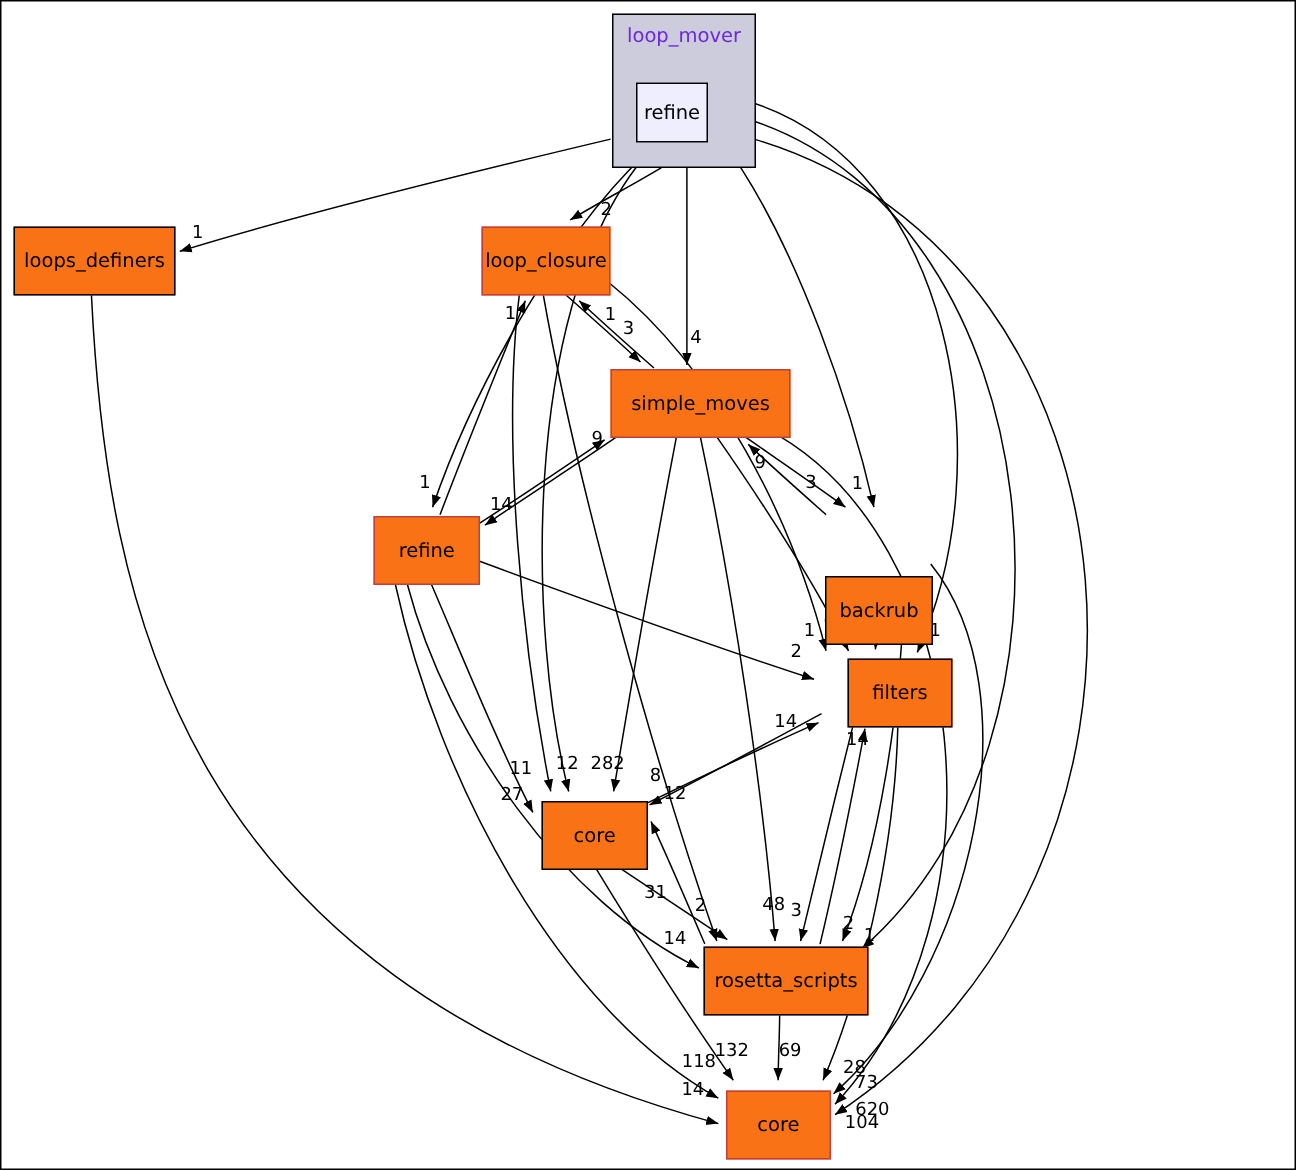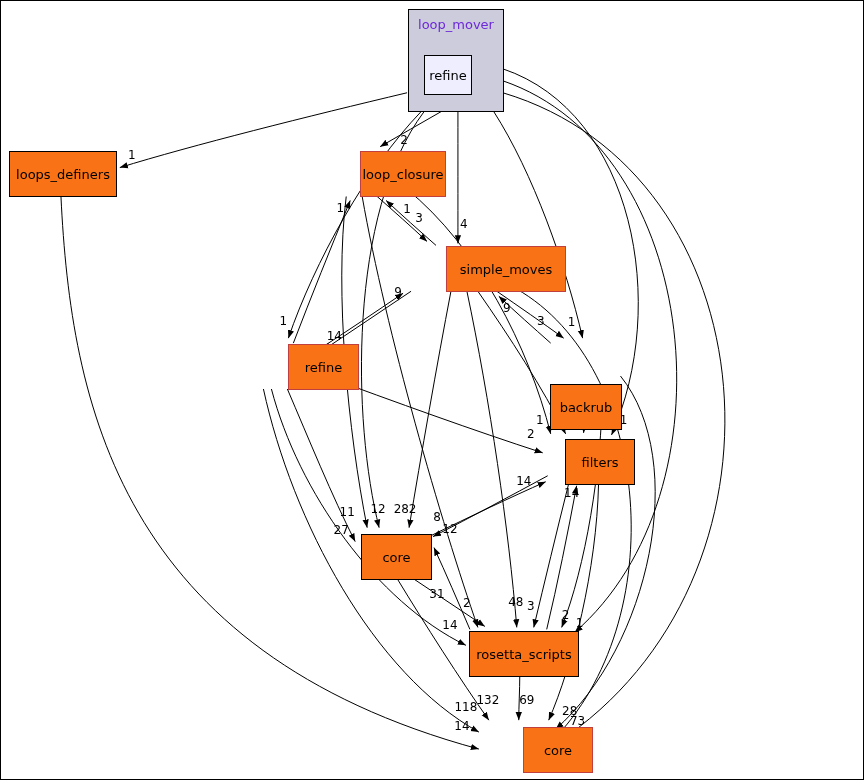--- a/index.html
+++ b/index.html
@@ -18,21 +18,21 @@
   .node{
     position:absolute;
     display:flex;align-items:center;justify-content:center;
     background:#f97316;
     border:1px solid var(--node-border,#000);
     box-sizing:border-box;
     font-size:13px;color:#000;
     z-index:2;
     cursor:pointer;
   }
-  .node.red{border-color:var(--red-border,#c04040);margin-left:39px;}
+  .node.red{border-color:var(--red-border,#c04040);}
   .cluster{
     position:absolute;left:407px;top:8px;width:96px;height:103px;
     background:var(--cluster-fill,#ccccdd);
     border:1px solid #000;box-sizing:border-box;z-index:2;
   }
   .cluster-label{
     position:absolute;top:7px;left:0;width:100%;
     text-align:center;font-size:13px;color:#6d28d9;
   }
   .node.inner{

